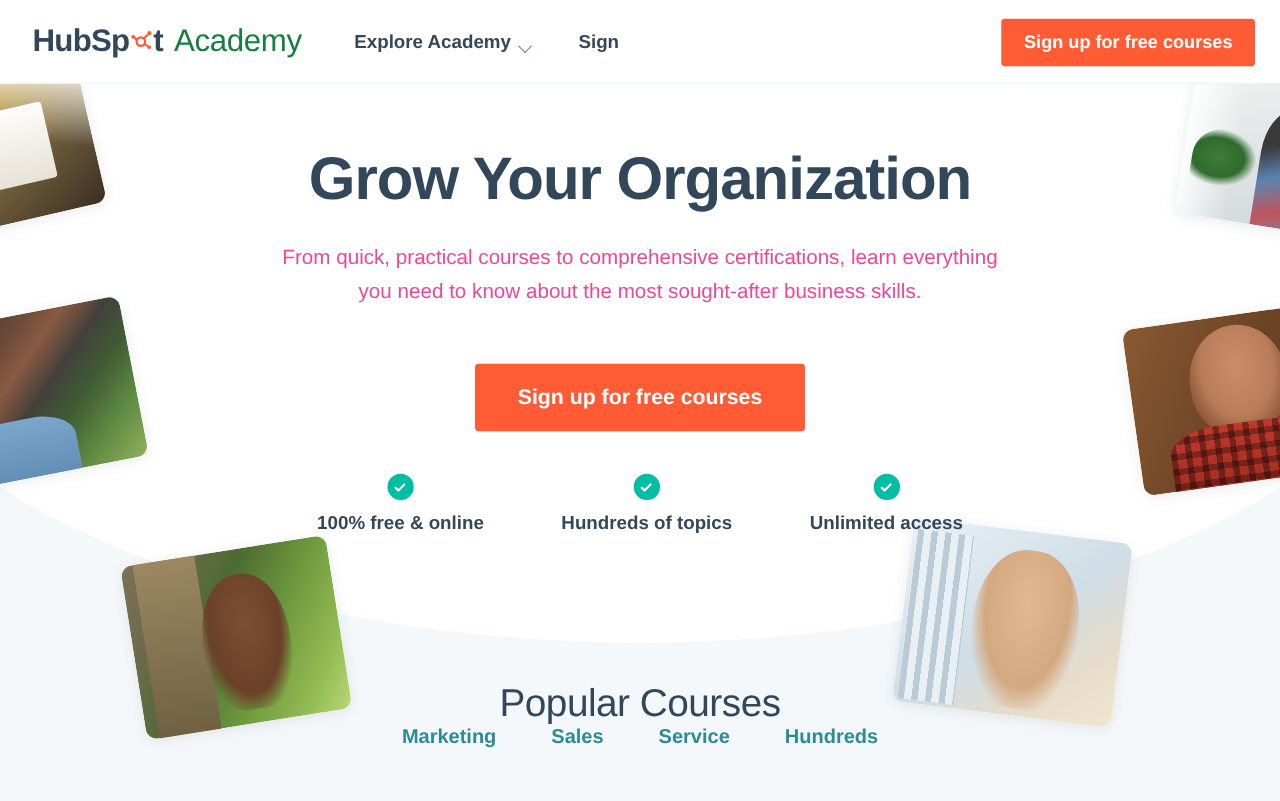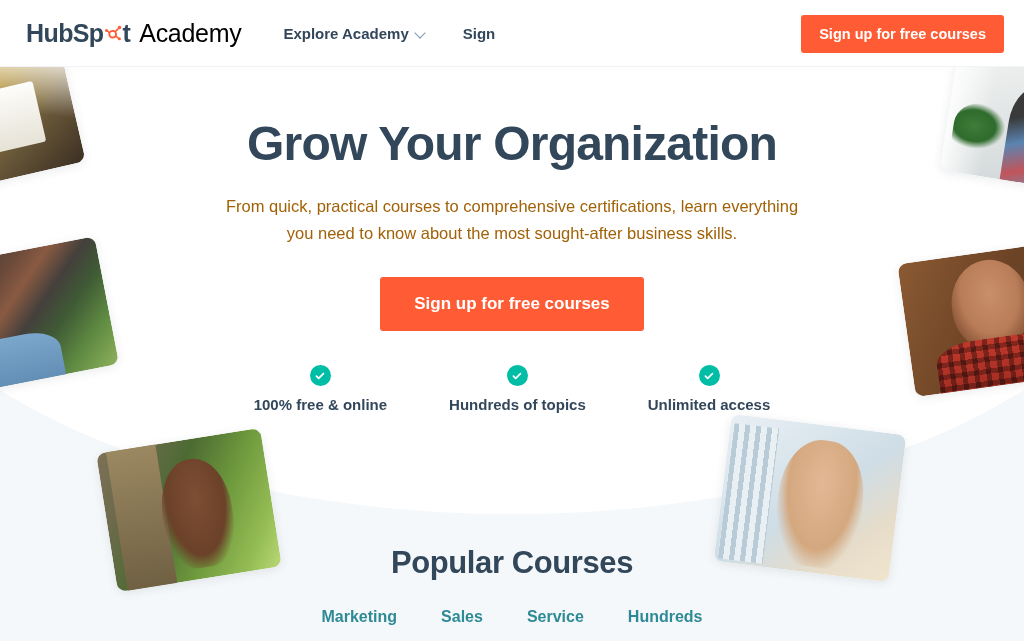--- a/index.html
+++ b/index.html
@@ -77,38 +77,38 @@
     display: inline-block;
     width: 19px;
     height: 19px;
     position: relative;
     transform: translateY(1px);
     margin: 0 0px;
   }
   .logo-academy {
     font-size: 25px;
     font-weight: 400;
-    color: #000000;
+    color: #15803d;
     margin-left: 9px;
     letter-spacing: -0.3px;
   }
 
   .nav {
     display: flex;
     align-items: center;
     margin-left: 42px;
     gap: 38px;
   }
   .nav-item {
     font-size: 15px;
     font-weight: bold;
     color: #33475b;
     cursor: pointer;
     display: flex;
-    align-items: center;
+    align-items: flex-end;
     gap: 7px;
     white-space: nowrap;
   }
   .chevron {
     display: inline-block;
     width: 9px;
     height: 9px;
     position: relative;
   }
   .chevron::before {
@@ -150,25 +150,25 @@
 
   .hero-title {
     margin-top: 51px;
     font-size: 48px;
     font-weight: bold;
     color: #33475b;
     letter-spacing: -0.8px;
     line-height: 1.1;
   }
   .hero-sub {
-    margin: 22px auto 0;
+    margin: 22px auto 14px;
     width: 580px;
     font-size: 16.5px;
     line-height: 1.62;
-    color: #a16207;
+    color: #ec4899;
   }
   .hero-cta {
     margin-top: 31px;
     background: #ff5c35;
     color: #ffffff;
     border: none;
     border-radius: 3px;
     font-family: "Liberation Sans", sans-serif;
     font-size: 17px;
     font-weight: bold;
@@ -207,26 +207,25 @@
   .courses {
     position: absolute;
     left: 0;
     top: 545px;
     width: 1024px;
     text-align: center;
     z-index: 20;
   }
   .courses-title {
     font-size: 31px;
-    font-weight: bold;
+    font-weight: normal;
     color: #33475b;
     letter-spacing: -0.4px;
   }
   .course-tabs {
-    margin-top: 27px;
     display: flex;
     justify-content: center;
     gap: 44px;
   }
   .course-tab {
     font-size: 16px;
     font-weight: bold;
     color: #2e8a95;
     cursor: pointer;
     white-space: nowrap;

